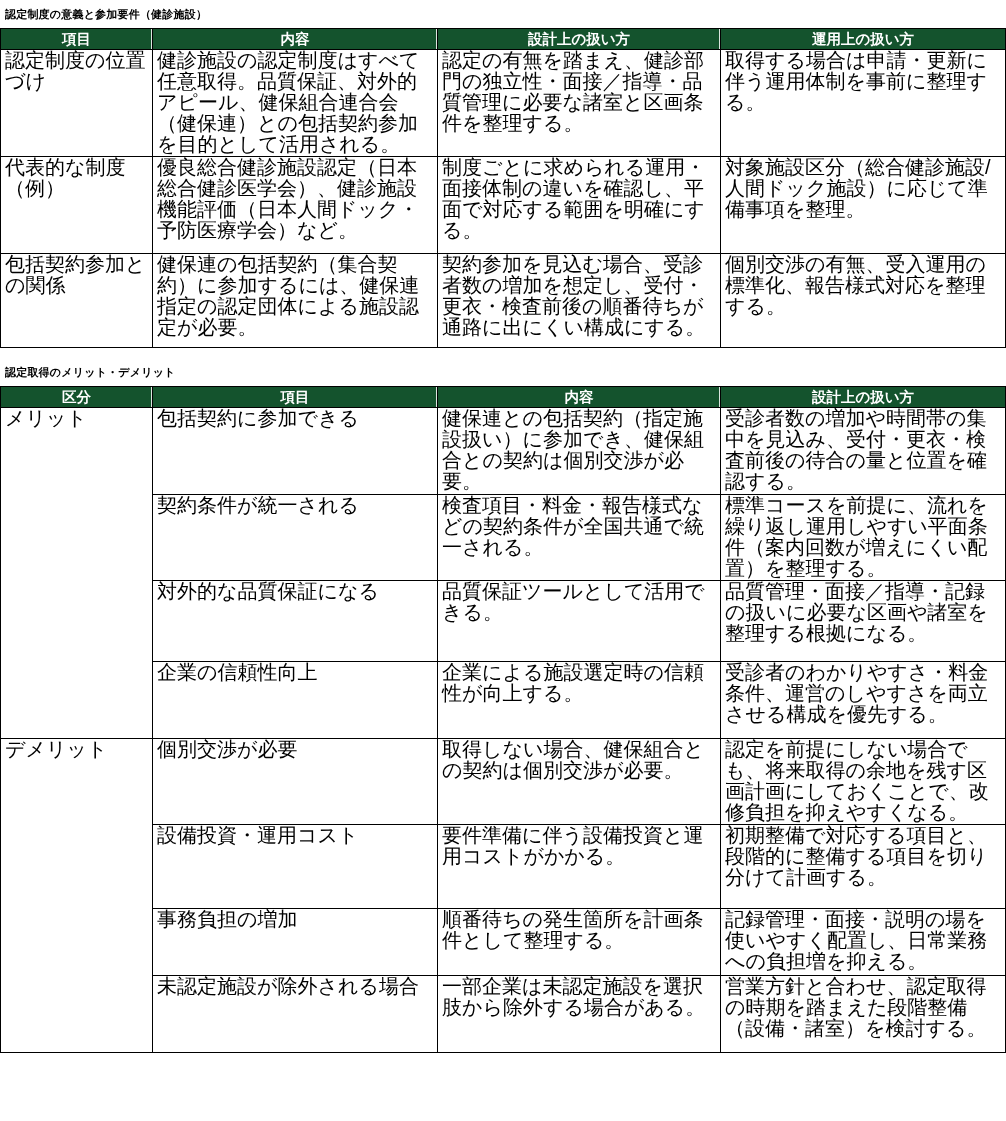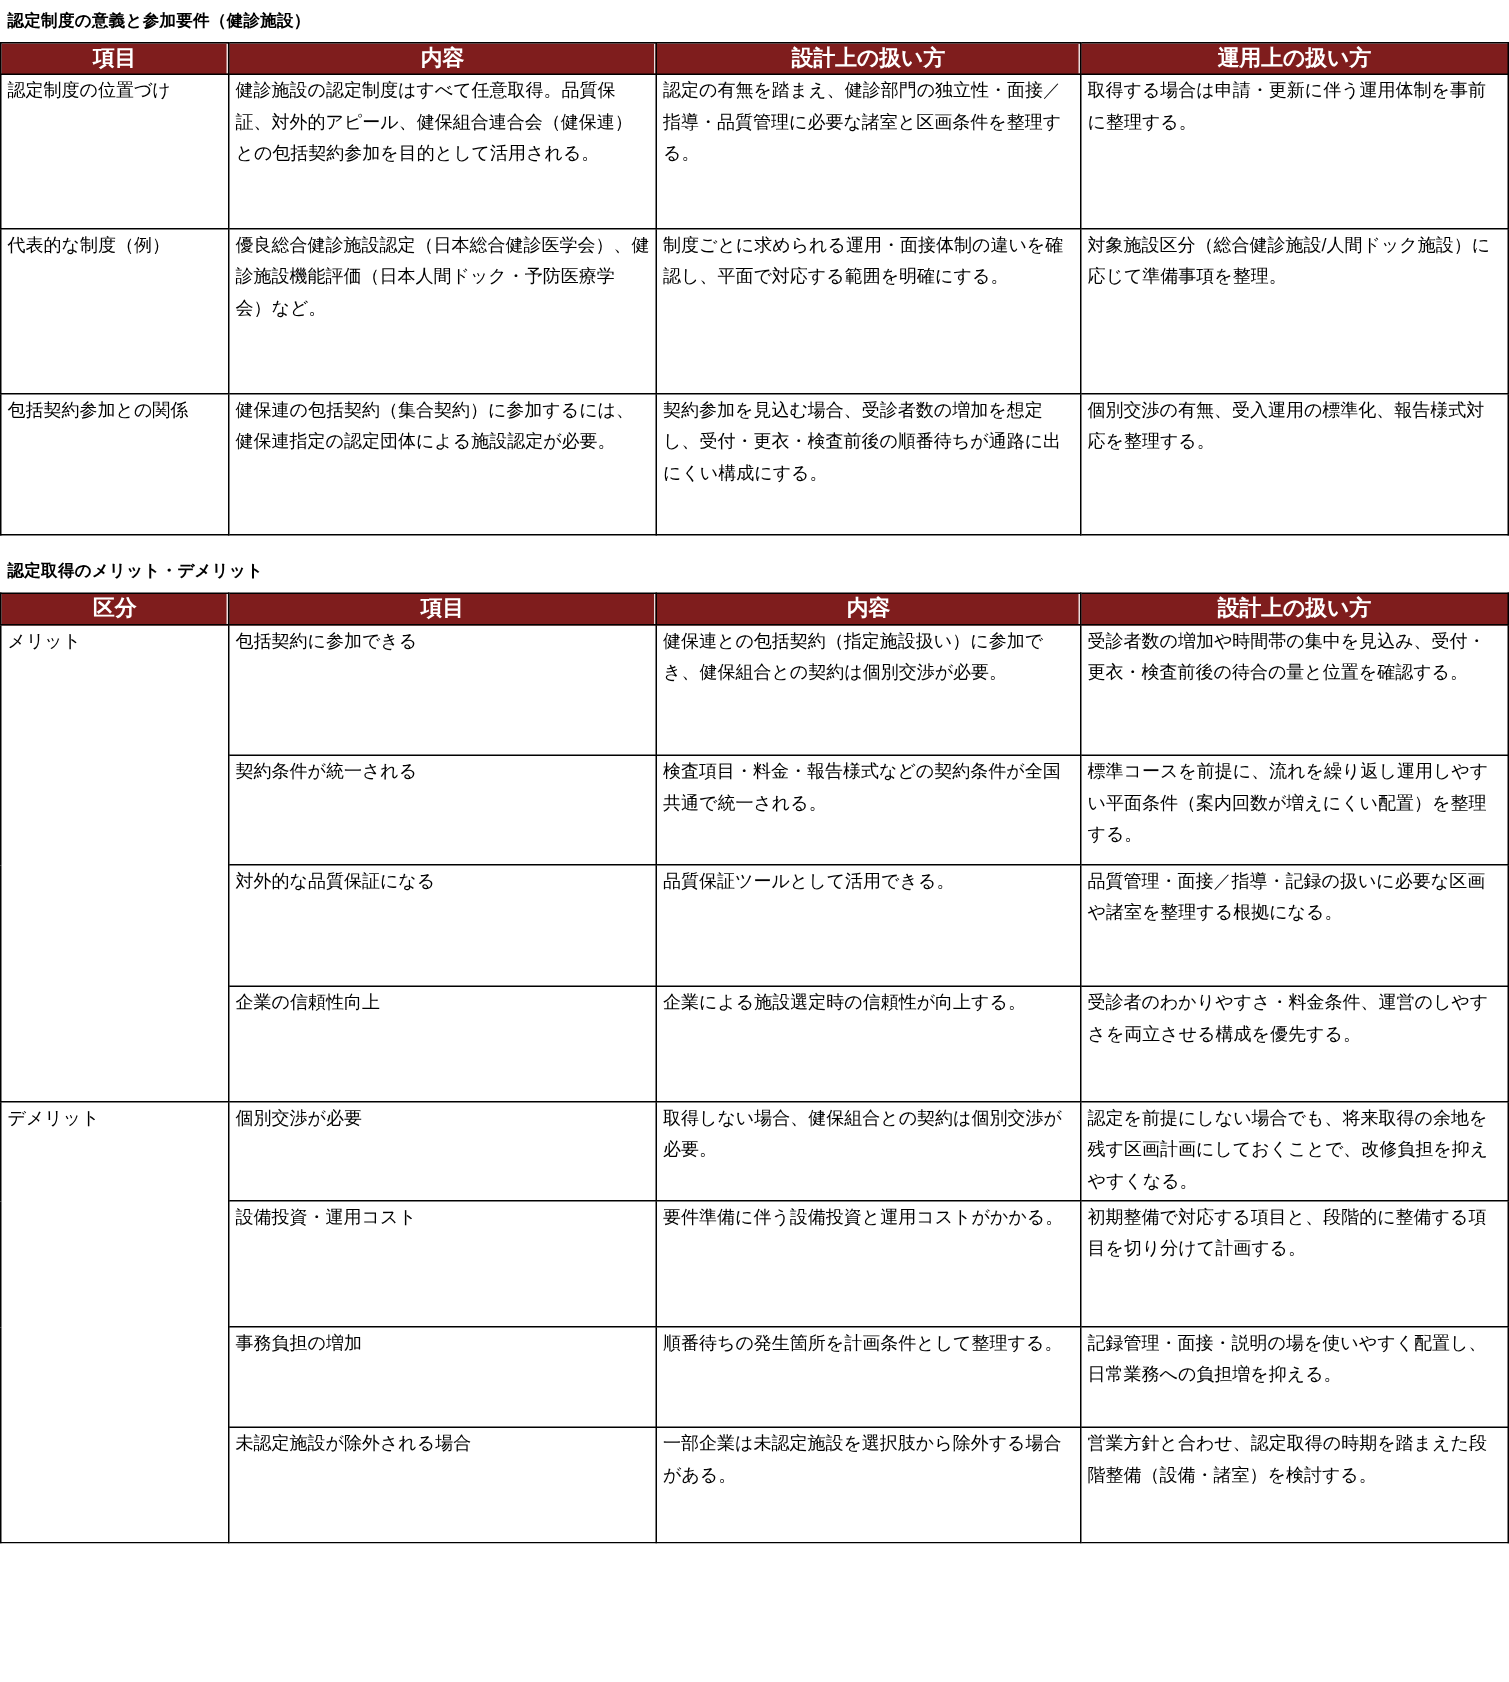--- a/index.html
+++ b/index.html
@@ -18,35 +18,35 @@
     letter-spacing: 0.2px;
   }
   .sec-title.second { padding-top: 17px; }
   table.tbl {
     border-collapse: collapse;
     table-layout: fixed;
     width: 1005px;
     margin-left: 0;
   }
   table.tbl th {
-    background: #7f1d1d;
+    background: #14532d;
     color: #ffffff;
     font-weight: bold;
     font-size: 14.5px;
     text-align: center;
     vertical-align: middle;
     height: 21px;
     padding: 1px 3px;
     border: 1px solid #000000;
     line-height: 18px;
   }
   table.tbl th:not(:last-child) { box-shadow: inset -1px 0 0 rgba(255,255,255,0.85); }
   table.tbl td {
     border: 1px solid #000000;
-    font-size: 12px;
+    font-size: 20px;
     line-height: 21px;
     vertical-align: top;
     text-align: left;
     padding: 0px 4px 1px 4px;
     overflow: hidden;
     word-break: break-all;
   }
 </style>
 </head>
 <body>
@@ -70,21 +70,21 @@
         <th>運用上の扱い方</th>
       </tr>
     </thead>
     <tbody>
       <tr style="height:103px">
         <td>認定制度の位置づけ</td>
         <td>健診施設の認定制度はすべて任意取得。品質保証、対外的アピール、健保組合連合会（健保連）との包括契約参加を目的として活用される。</td>
         <td>認定の有無を踏まえ、健診部門の独立性・面接／指導・品質管理に必要な諸室と区画条件を整理する。</td>
         <td>取得する場合は申請・更新に伴う運用体制を事前に整理する。</td>
       </tr>
-      <tr style="height:110px">
+      <tr style="height:97px">
         <td>代表的な制度（例）</td>
         <td>優良総合健診施設認定（日本総合健診医学会）、健診施設機能評価（日本人間ドック・予防医療学会）など。</td>
         <td>制度ごとに求められる運用・面接体制の違いを確認し、平面で対応する範囲を明確にする。</td>
         <td>対象施設区分（総合健診施設/人間ドック施設）に応じて準備事項を整理。</td>
       </tr>
       <tr style="height:94px">
         <td>包括契約参加との関係</td>
         <td>健保連の包括契約（集合契約）に参加するには、健保連指定の認定団体による施設認定が必要。</td>
         <td>契約参加を見込む場合、受診者数の増加を想定し、受付・更衣・検査前後の順番待ちが通路に出にくい構成にする。</td>
         <td>個別交渉の有無、受入運用の標準化、報告様式対応を整理する。</td>

